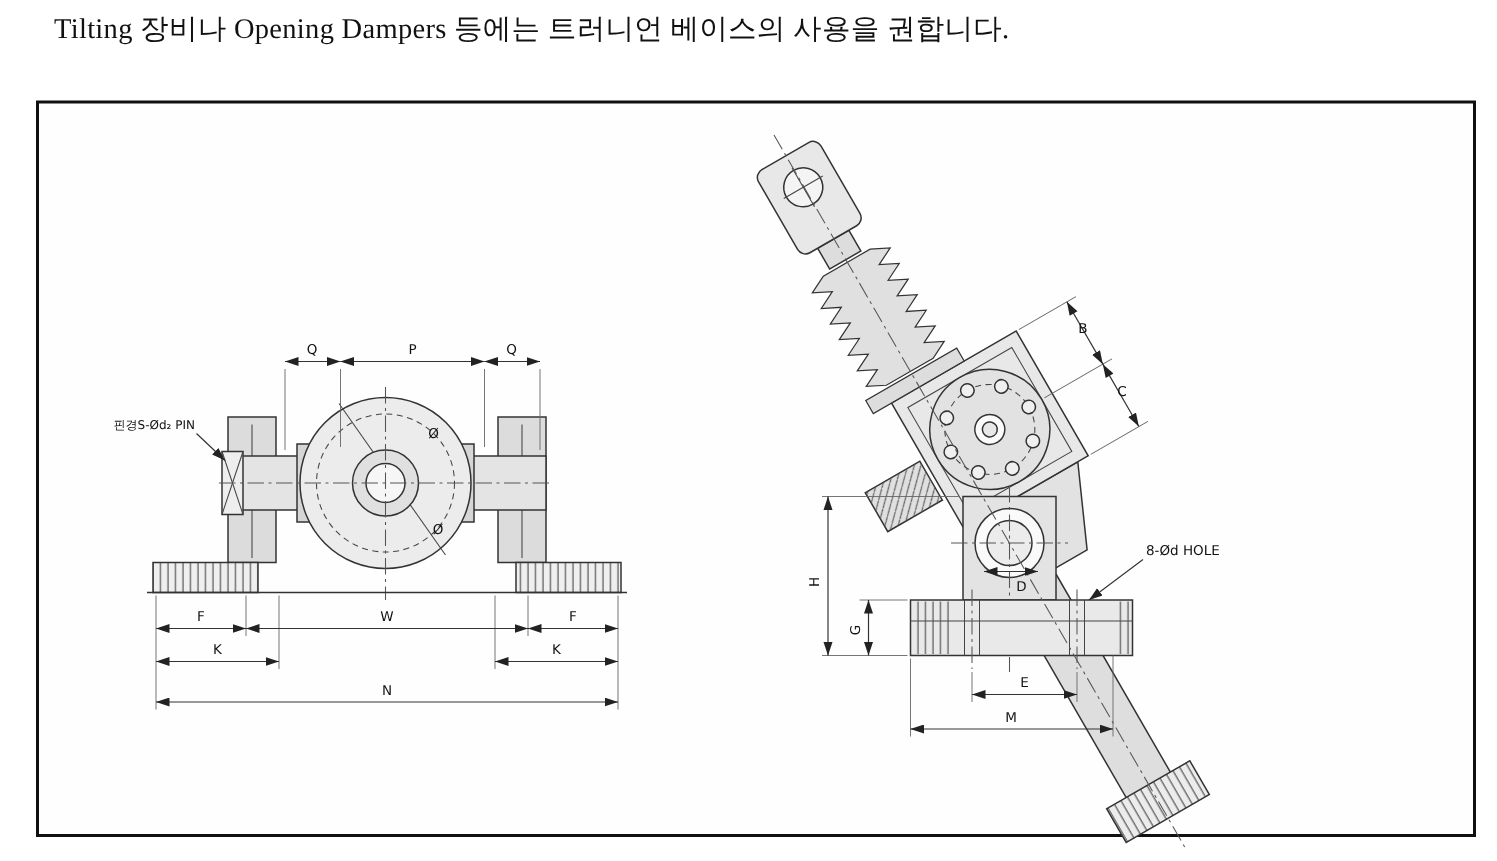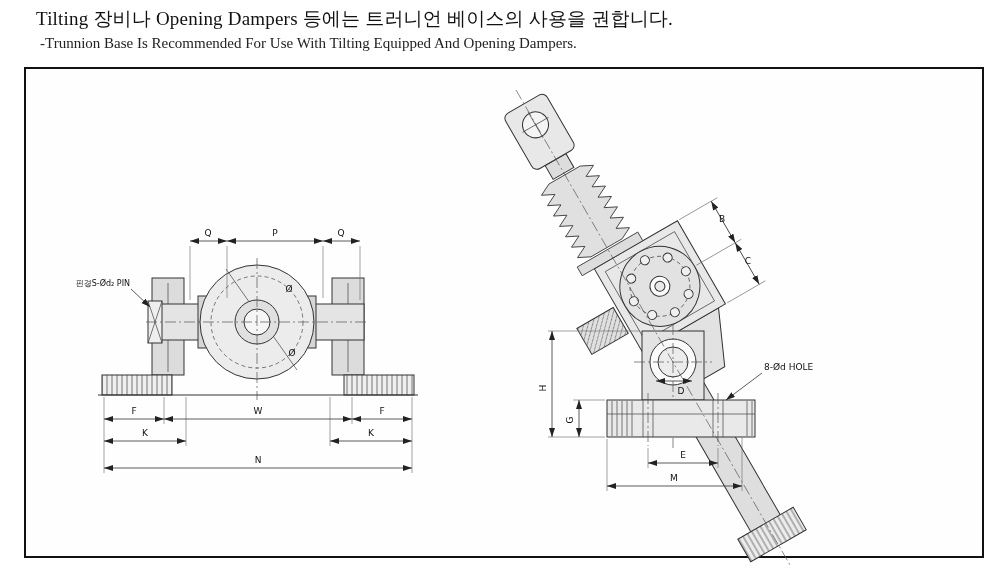--- a/index.html
+++ b/index.html
@@ -16,21 +16,20 @@
   .lbl-sm{font-size:8px;}
   .anch-s{text-anchor:start;}
   .anch-e{text-anchor:end;}
 </style>
 </head>
 <body>
 
 <div class="page">
   <div class="hdr">
     <div class="t-ko">Tilting 장비나 Opening Dampers 등에는 트러니언 베이스의 사용을 권합니다.</div>
-    <div class="t-en">-Trunnion Base Is Recommended For Use With Tilting Equipped And Opening Dampers.</div>
   </div>
 
   <svg width="998" height="574" viewBox="0 0 998 574">
     <defs>
       <marker id="aE" markerWidth="10" markerHeight="8" refX="9" refY="3" orient="auto" markerUnits="userSpaceOnUse">
         <path d="M0,0 L9,3 L0,6 Z" fill="#222"></path>
       </marker>
       <marker id="aS" markerWidth="10" markerHeight="8" refX="0" refY="3" orient="auto" markerUnits="userSpaceOnUse">
         <path d="M9,0 L0,3 L9,6 Z" fill="#222"></path>
       </marker>

